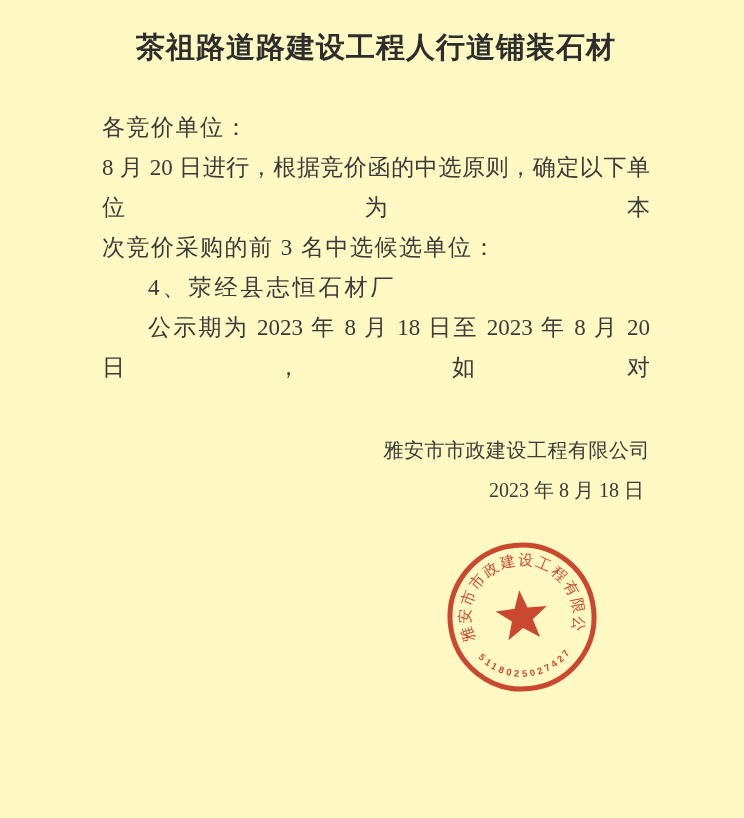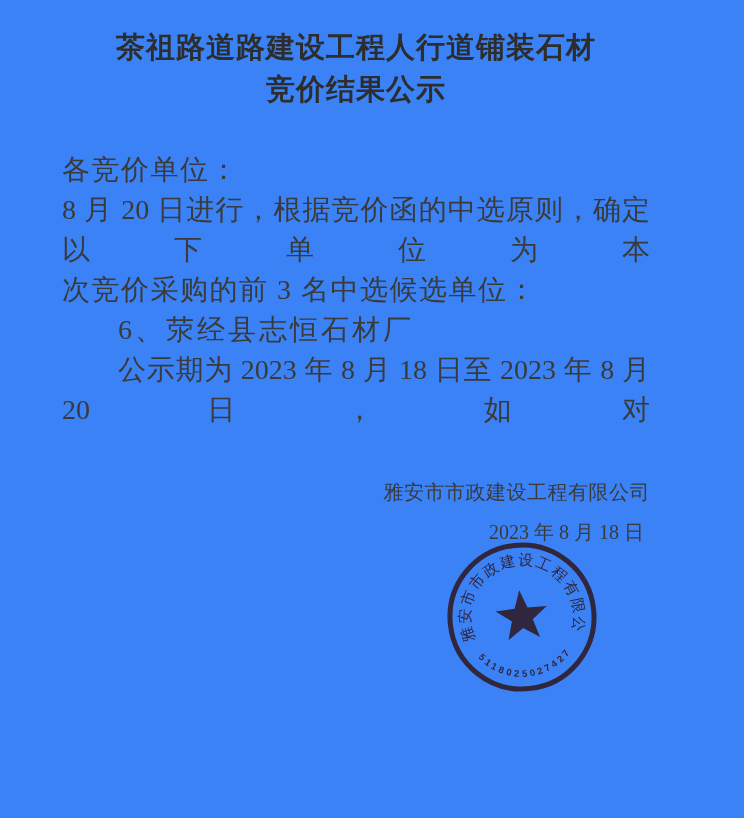--- a/index.html
+++ b/index.html
@@ -5,38 +5,38 @@
   html, body {
     margin: 0; padding: 0;
     width: 744px; height: 818px;
     background: #ffffff;
     font-family: "Liberation Serif", serif;
     color: #3a3a3a;
     overflow: hidden;
   }
   .page {
     position: absolute; inset: 0;
-    padding: 26px 94px 0 62px;
+    padding: 26px 94px 0 102px;
     box-sizing: border-box;
-    background: #3b82f6;
+    background: #fef9c3;
   }
   .title {
     margin: 0;
     font-family: "Liberation Sans", sans-serif;
     font-weight: 700;
     color: #2d2d2d;
     font-size: 29px;
     line-height: 42px;
     text-align: center;
     letter-spacing: 1px;
   }
   .tline { display: block; }
   .bodytext {
     margin-top: 40px;
-    font-size: 28px;
+    font-size: 23px;
     line-height: 40px;
   }
   .just { text-align: justify; text-align-last: justify; text-justify: inter-character; }
   .indent { text-indent: 2em; }
   .sp { letter-spacing: 1.5px; }
   .winner { letter-spacing: 3px; }
   .signature {
     margin-top: 42px;
     text-align: right;
     font-size: 20px;
@@ -65,30 +65,29 @@
     font-weight: 700;
   }
 </style>
 </head>
 <body>
 
 <div class="page">
 
   <h1 class="title">
     <span class="tline">茶祖路道路建设工程人行道铺装石材</span>
-    <span class="tline">竞价结果公示</span>
   </h1>
 
   <div class="bodytext">
     <div class="sp">各竞价单位：</div>
 
     <div class="just">8 月 20 日进行，根据竞价函的中选原则，确定以下单位为本</div>
     <div class="sp">次竞价采购的前 3 名中选候选单位：</div>
 
-    <div class="indent winner">6、荥经县志恒石材厂</div>
+    <div class="indent winner">4、荥经县志恒石材厂</div>
 
     <div class="just indent">公示期为 2023 年 8 月 18 日至 2023 年 8 月 20 日，如对</div>
   </div>
 
   <div class="signature">
     <div class="company">雅安市市政建设工程有限公司</div>
     <div class="date">2023 年 8 月 18 日</div>
   </div>
 
   <svg class="seal" viewBox="0 0 160 160" xmlns="http://www.w3.org/2000/svg">

